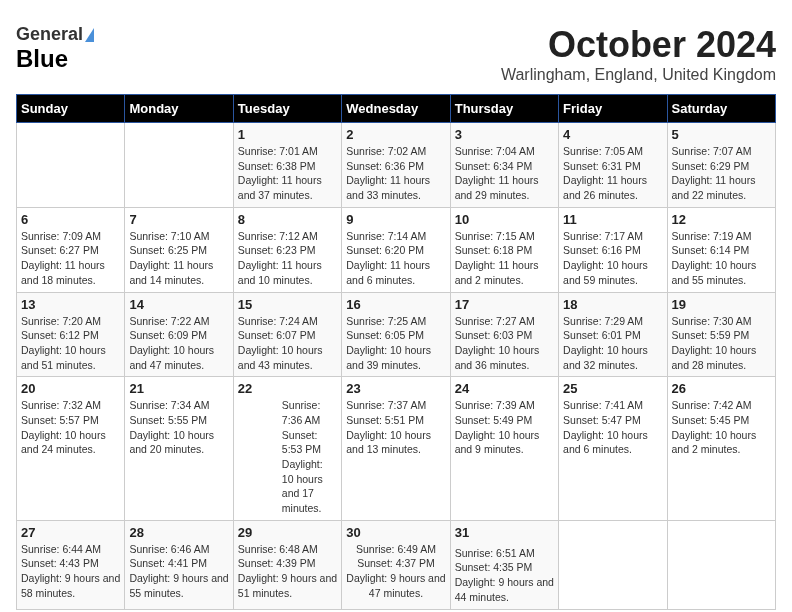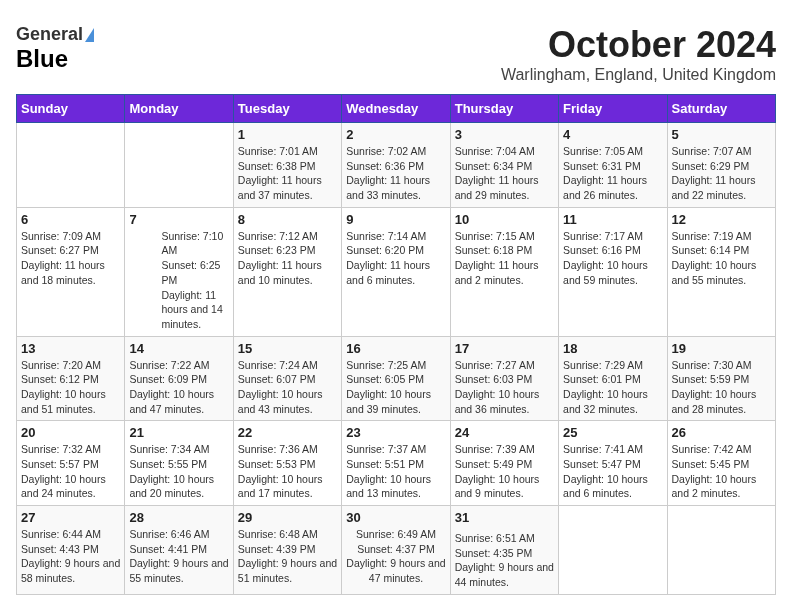--- a/index.html
+++ b/index.html
@@ -43,21 +43,21 @@
     .location-title {
       font-size: 16px;
       color: #444;
     }
     table {
       width: 100%;
       border-collapse: collapse;
       font-size: 11px;
     }
     thead th {
-      background-color: #6d28d9;
+      background-color: #000000;
       color: #fff;
       padding: 6px 4px;
       text-align: left;
       font-size: 13px;
       font-weight: bold;
       border: 1px solid #2a559f;
     }
     tbody td {
       border: 1px solid #ccc;
       vertical-align: top;
@@ -150,21 +150,21 @@
       </tr>
       <tr>
         <td>
           <div class="day-number">6</div>
           <div class="day-info" style="white-space: pre-line;">Sunrise: 7:09 AM
 Sunset: 6:27 PM
 Daylight: 11 hours and 18 minutes.</div>
         </td>
         <td>
           <div class="day-number">7</div>
-          <div class="day-info" style="white-space: pre-line; margin-left: 32px;">Sunrise: 7:10 AM
+          <div class="day-info" style="white-space: pre-line;">Sunrise: 7:10 AM
 Sunset: 6:25 PM
 Daylight: 11 hours and 14 minutes.</div>
         </td>
         <td>
           <div class="day-number">8</div>
           <div class="day-info" style="white-space: pre-line;">Sunrise: 7:12 AM
 Sunset: 6:23 PM
 Daylight: 11 hours and 10 minutes.</div>
         </td>
         <td>
@@ -244,21 +244,21 @@
 Daylight: 10 hours and 24 minutes.</div>
         </td>
         <td>
           <div class="day-number">21</div>
           <div class="day-info" style="white-space: pre-line;">Sunrise: 7:34 AM
 Sunset: 5:55 PM
 Daylight: 10 hours and 20 minutes.</div>
         </td>
         <td>
           <div class="day-number">22</div>
-          <div class="day-info" style="white-space: pre-line;">Sunrise: 7:36 AM
+          <div class="day-info" style="white-space: pre-line; margin-left: 44px;">Sunrise: 7:36 AM
 Sunset: 5:53 PM
 Daylight: 10 hours and 17 minutes.</div>
         </td>
         <td>
           <div class="day-number">23</div>
           <div class="day-info" style="white-space: pre-line;">Sunrise: 7:37 AM
 Sunset: 5:51 PM
 Daylight: 10 hours and 13 minutes.</div>
         </td>
         <td>

